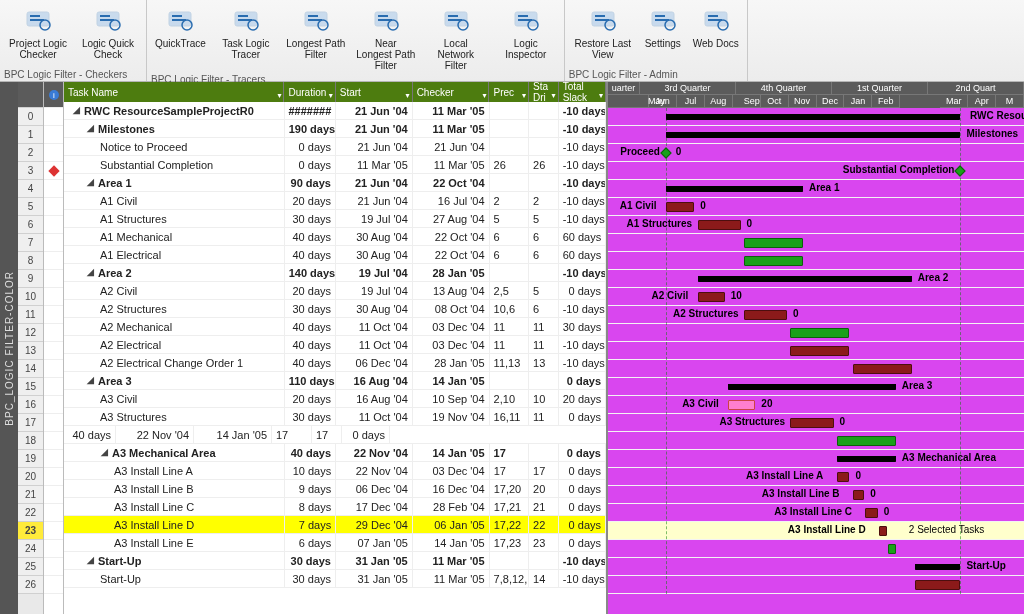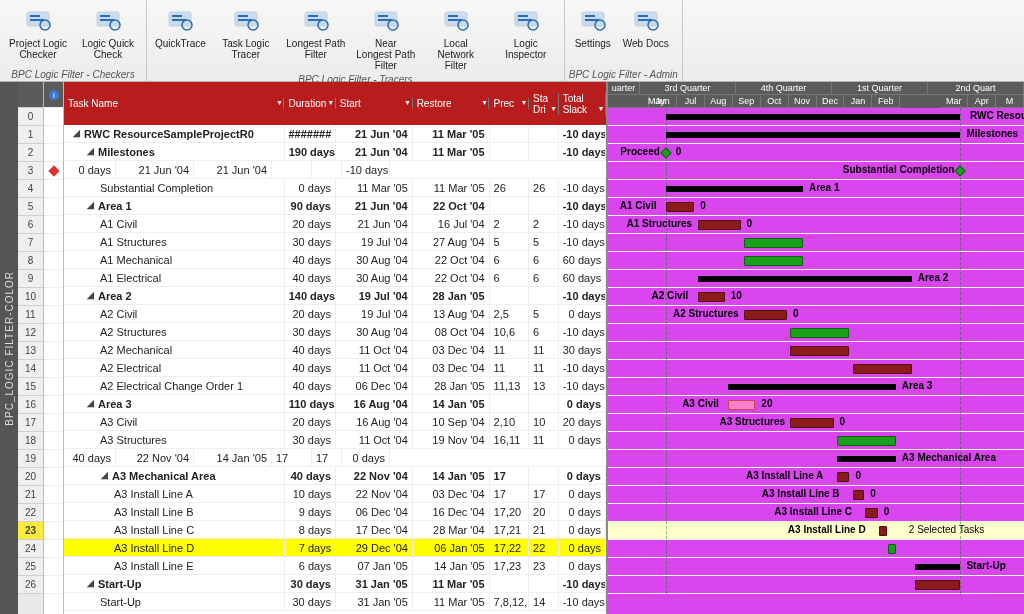--- a/index.html
+++ b/index.html
@@ -5,39 +5,39 @@
   * { box-sizing: border-box; margin: 0; padding: 0; }
   body { font-family: "Segoe UI", Tahoma, sans-serif; font-size: 11px; color: #222; background: #fff; overflow: hidden; width: 1024px; height: 614px; }
   
   
   .ribbon { height: 82px; background: linear-gradient(#f7f7f7, #ececec); border-bottom: 1px solid #b5b5b5; display: flex; }
   .ribbon-group { display: flex; flex-direction: column; border-right: 1px solid #c8c8c8; padding: 2px 4px 1px; }
   .ribbon-items { display: flex; gap: 2px; flex: 1; }
   .ribbon-btn { display: flex; flex-direction: column; align-items: center; justify-content: flex-start; padding: 2px 4px; cursor: pointer; text-align: center; min-width: 48px; }
   .ribbon-icon { width: 32px; height: 32px; display: flex; align-items: center; justify-content: center; margin-bottom: 2px; }
   .ribbon-label { font-size: 10px; line-height: 11px; max-width: 60px; }
-  .ribbon-caption { font-size: 10px; color: #555; text-align: center; padding-top: 1px; font-style: italic; }
+  .ribbon-caption { font-size: 10px; color: #555; text-align: left; padding-top: 1px; }
 
   
   .workspace { display: flex; height: calc(614px - 82px); }
   .side-tab { width: 18px; background: #555; display: flex; align-items: center; justify-content: center; }
   .side-tab span { color: #ddd; font-size: 10px; writing-mode: vertical-rl; transform: rotate(180deg); letter-spacing: 1px; }
 
   .rownums { width: 26px; background: #e9e9e9; border-right: 1px solid #bbb; }
   .rownums .rn { height: 18px; line-height: 18px; text-align: center; font-size: 10px; border-bottom: 1px solid #d0d0d0; color: #444; background:#efefef; }
   .rownums .rn.header { height: 26px; background: #5b5b5b; }
   .rownums .rn.sel { background: #ffeb3b; font-weight: bold; }
 
   .indcol { width: 20px; border-right: 1px solid #bbb; }
   .indcol .ic { height: 18px; border-bottom: 1px solid #eee; display:flex; align-items:center; justify-content:center; }
   .indcol .ic.header { height: 26px; background:#5b5b5b; color:#fff; display:flex; align-items:center; justify-content:center; }
   .indcol .ic .diamond { width:8px; height:8px; background:#d33; transform:rotate(45deg); }
 
   .grid { flex: 0 0 544px; overflow: hidden; border-right: 2px solid #888; }
-  .ghead { display: flex; height: 43px; background: #b91c1c; color: #fff; font-size: 10px; align-items: center; }
+  .ghead { display: flex; height: 20px; background: #4d7c0f; color: #fff; font-size: 10px; }
   .ghead .gh { border-right: 1px solid #777; display:flex; align-items:center; padding: 0 4px; position:relative; }
   .ghead .gh .dd { position:absolute; right:2px; bottom:2px; font-size:8px; }
   .grow { display:flex; height:18px; border-bottom:1px solid #eee; }
   .grow.summary { font-weight:bold; }
   .grow.sel { background:#ffff00; }
   .gc { border-right:1px solid #eee; padding: 0 4px; line-height:18px; white-space:nowrap; overflow:hidden; }
   .gc.r { text-align:right; }
   .gc.c-name { display:flex; align-items:center; }
   .outline { display:inline-block; width:9px; height:9px; margin-right:3px; font-size:9px; line-height:8px; text-align:center; color:#444; }
 
@@ -167,20 +167,31 @@
               <circle cx="21" cy="19" r="5" fill="none" stroke="#2a6db0" stroke-width="1.5"></circle>
             </svg>
           </div>
           <div class="ribbon-label">Logic Inspector</div>
         </div>
       </div>
       <div class="ribbon-caption">BPC Logic Filter - Tracers</div>
     </div>
     <div class="ribbon-group">
       <div class="ribbon-items">
+        <div class="ribbon-btn">
+          <div class="ribbon-icon">
+            <svg width="28" height="28">
+              <rect x="3" y="6" width="22" height="14" rx="2" fill="#4a90d9" opacity="0.25" stroke="#2a6db0"></rect>
+              <rect x="6" y="9" width="10" height="2" fill="#2a6db0"></rect>
+              <rect x="6" y="13" width="14" height="2" fill="#2a6db0"></rect>
+              <circle cx="21" cy="19" r="5" fill="none" stroke="#2a6db0" stroke-width="1.5"></circle>
+            </svg>
+          </div>
+          <div class="ribbon-label">Restore Last View</div>
+        </div>
         <div class="ribbon-btn">
           <div class="ribbon-icon">
             <svg width="28" height="28">
               <rect x="3" y="6" width="22" height="14" rx="2" fill="#4a90d9" opacity="0.25" stroke="#2a6db0"></rect>
               <rect x="6" y="9" width="10" height="2" fill="#2a6db0"></rect>
               <rect x="6" y="13" width="14" height="2" fill="#2a6db0"></rect>
               <circle cx="21" cy="19" r="5" fill="none" stroke="#2a6db0" stroke-width="1.5"></circle>
             </svg>
           </div>
           <div class="ribbon-label">Settings</div>
@@ -280,21 +291,21 @@
         </div>
       <div class="gh col-dur">
           <span>Duration</span>
           <span class="dd">▾</span>
         </div>
       <div class="gh col-start">
           <span>Start</span>
           <span class="dd">▾</span>
         </div>
       <div class="gh col-fin">
-          <span>Restore</span>
+          <span>Checker</span>
           <span class="dd">▾</span>
         </div>
       <div class="gh col-prec">
           <span>Prec</span>
           <span class="dd">▾</span>
         </div>
       <div class="gh col-sdrv">
           <span>Sta Dri</span>
           <span class="dd">▾</span>
         </div>
@@ -322,20 +333,23 @@
             <span>Milestones</span>
           </div>
           <div class="gc r col-dur">190 days</div>
           <div class="gc r col-start">21 Jun '04</div>
           <div class="gc r col-fin">11 Mar '05</div>
           <div class="gc col-prec"></div>
           <div class="gc col-sdrv"></div>
           <div class="gc r col-slack">-10 days</div>
         </div>
         <div class="grow">
+          <div class="gc c-name col-name" style="padding-left:36px">
+            <span>Notice to Proceed</span>
+          </div>
           <div class="gc r col-dur">0 days</div>
           <div class="gc r col-start">21 Jun '04</div>
           <div class="gc r col-fin">21 Jun '04</div>
           <div class="gc col-prec"></div>
           <div class="gc col-sdrv"></div>
           <div class="gc r col-slack">-10 days</div>
         </div>
         <div class="grow">
           <div class="gc c-name col-name" style="padding-left:36px">
             <span>Substantial Completion</span>
@@ -545,21 +559,21 @@
           <div class="gc col-prec">17,20</div>
           <div class="gc col-sdrv">20</div>
           <div class="gc r col-slack">0 days</div>
         </div>
         <div class="grow">
           <div class="gc c-name col-name" style="padding-left:50px">
             <span>A3 Install Line C</span>
           </div>
           <div class="gc r col-dur">8 days</div>
           <div class="gc r col-start">17 Dec '04</div>
-          <div class="gc r col-fin">28 Mar '04</div>
+          <div class="gc r col-fin">28 Feb '04</div>
           <div class="gc col-prec">17,21</div>
           <div class="gc col-sdrv">21</div>
           <div class="gc r col-slack">0 days</div>
         </div>
         <div class="grow sel">
           <div class="gc c-name col-name" style="padding-left:50px">
             <span>A3 Install Line D</span>
           </div>
           <div class="gc r col-dur">7 days</div>
           <div class="gc r col-start">29 Dec '04</div>
@@ -611,21 +625,21 @@
           <div class="cell" style="width: 102px;">3rd Quarter</div>
           <div class="cell" style="width: 102px;">4th Quarter</div>
           <div class="cell" style="width: 102px;">1st Quarter</div>
           <div class="cell" style="width: 102px;">2nd Quart</div>
         </div>
         <div class="mrow">
           <div class="cell" style="width: 34px; padding-left: 40px;">May</div>
           <div class="cell" style="width: 34px;">Jun</div>
           <div class="cell" style="width: 34px; text-align: center;">Jul</div>
           <div class="cell" style="width: 34px;">Aug</div>
-          <div class="cell" style="width: 34px;">Sep</div>
+          <div class="cell" style="width: 34px; text-align: right;">Sep</div>
           <div class="cell" style="width: 34px;">Oct</div>
           <div class="cell" style="width: 34px;">Nov</div>
           <div class="cell" style="width: 34px;">Dec</div>
           <div class="cell" style="width: 34px;">Jan</div>
           <div class="cell" style="width: 34px;">Feb</div>
           <div class="cell" style="width: 34px; margin-left: 40px;">Mar</div>
           <div class="cell" style="width: 34px;">Apr</div>
           <div class="cell" style="width: 34px;">M</div>
         </div>
       </div>

